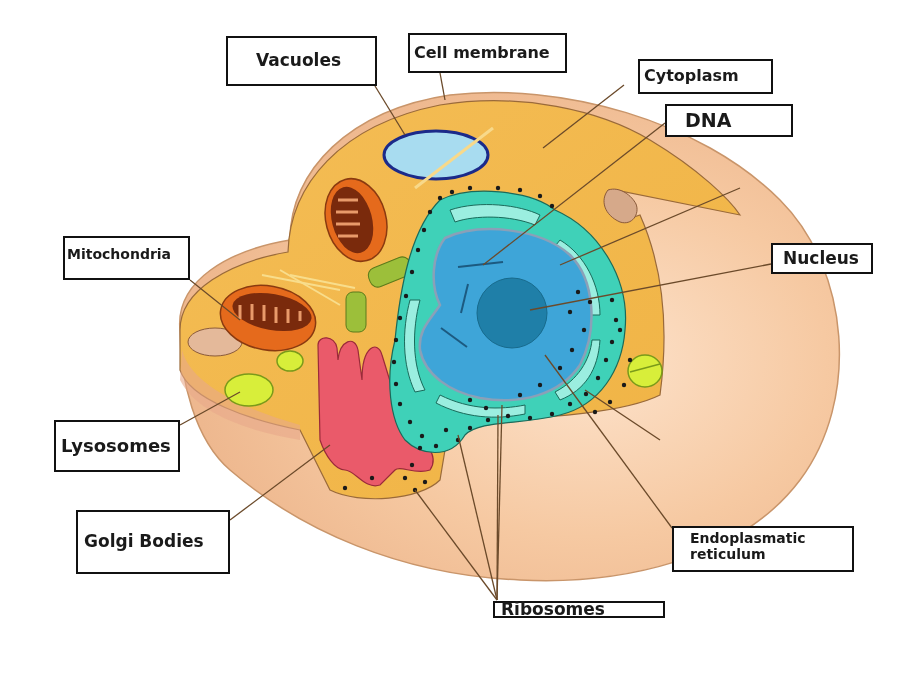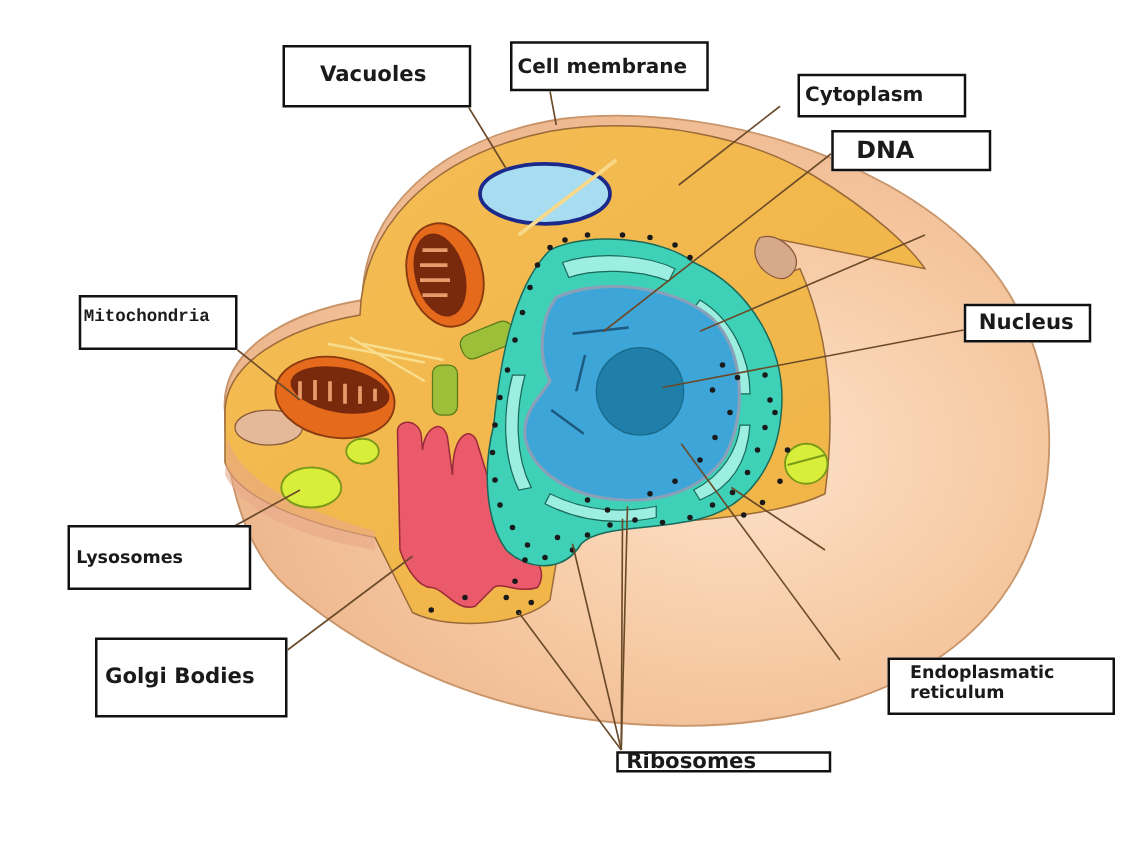--- a/index.html
+++ b/index.html
@@ -9,24 +9,24 @@
     position:absolute; box-sizing:border-box; background:#fff;
     border:2.5px solid #111; color:#1a1a1a; font-weight:bold;
     font-family:"DejaVu Sans", sans-serif; display:flex; align-items:center;
     padding-left:8px; line-height:1.15;
   }
   .lb-vacuoles { left:226px; top:36px; width:151px; height:50px; font-size:17px; padding-left:28px; }
   .lb-membrane { left:408px; top:33px; width:159px; height:40px; font-size:16px; padding-left:4px; }
   .lb-cytoplasm { left:624px; top:59px; width:135px; height:35px; font-size:16px; padding-left:4px;margin-left:14px; }
   .lb-dna { left:665px; top:104px; width:128px; height:33px; font-size:19px; padding-left:18px; }
   .lb-nucleus { left:771px; top:243px; width:102px; height:31px; font-size:17px; padding-left:10px; }
-  .lb-mito { left:63px; top:236px; width:127px; height:44px; font-size:14px; padding-left:2px; align-items:flex-start; padding-top:8px;font-family:Liberation Mono, monospace; }
-  .lb-lyso { left:54px; top:420px; width:147px; height:52px; font-size:14px; padding-left:5px; }
+  .lb-mito { left:63px; top:236px; width:127px; height:44px; font-size:14px; padding-left:2px; align-items:flex-start; padding-top:8px; }
+  .lb-lyso { left:54px; top:420px; width:126px; height:52px; font-size:18px; padding-left:5px; }
   .lb-golgi { left:76px; top:510px; width:154px; height:64px; font-size:17px; padding-left:6px; }
-  .lb-er { left:672px; top:526px; width:182px; height:46px; font-size:14px; padding-left:16px; font-weight:bold; align-items:flex-start; padding-top:2px;margin-left:38px; }
+  .lb-er { left:672px; top:526px; width:182px; height:46px; font-size:14px; padding-left:16px; font-weight:bold; align-items:flex-start; padding-top:2px; }
   .lb-ribo { left:493px; top:601px; width:172px; height:17px; font-size:17px; padding-left:6px; }
   .lb-er span { display:block; }
 </style>
 </head>
 <body>
 
 <svg id="stage" viewBox="0 0 900 690" xmlns="http://www.w3.org/2000/svg">
   <defs>
     <radialGradient id="outerGrad" cx="0.62" cy="0.55" r="0.6">
       <stop offset="0" stop-color="#fde3cc"></stop>

